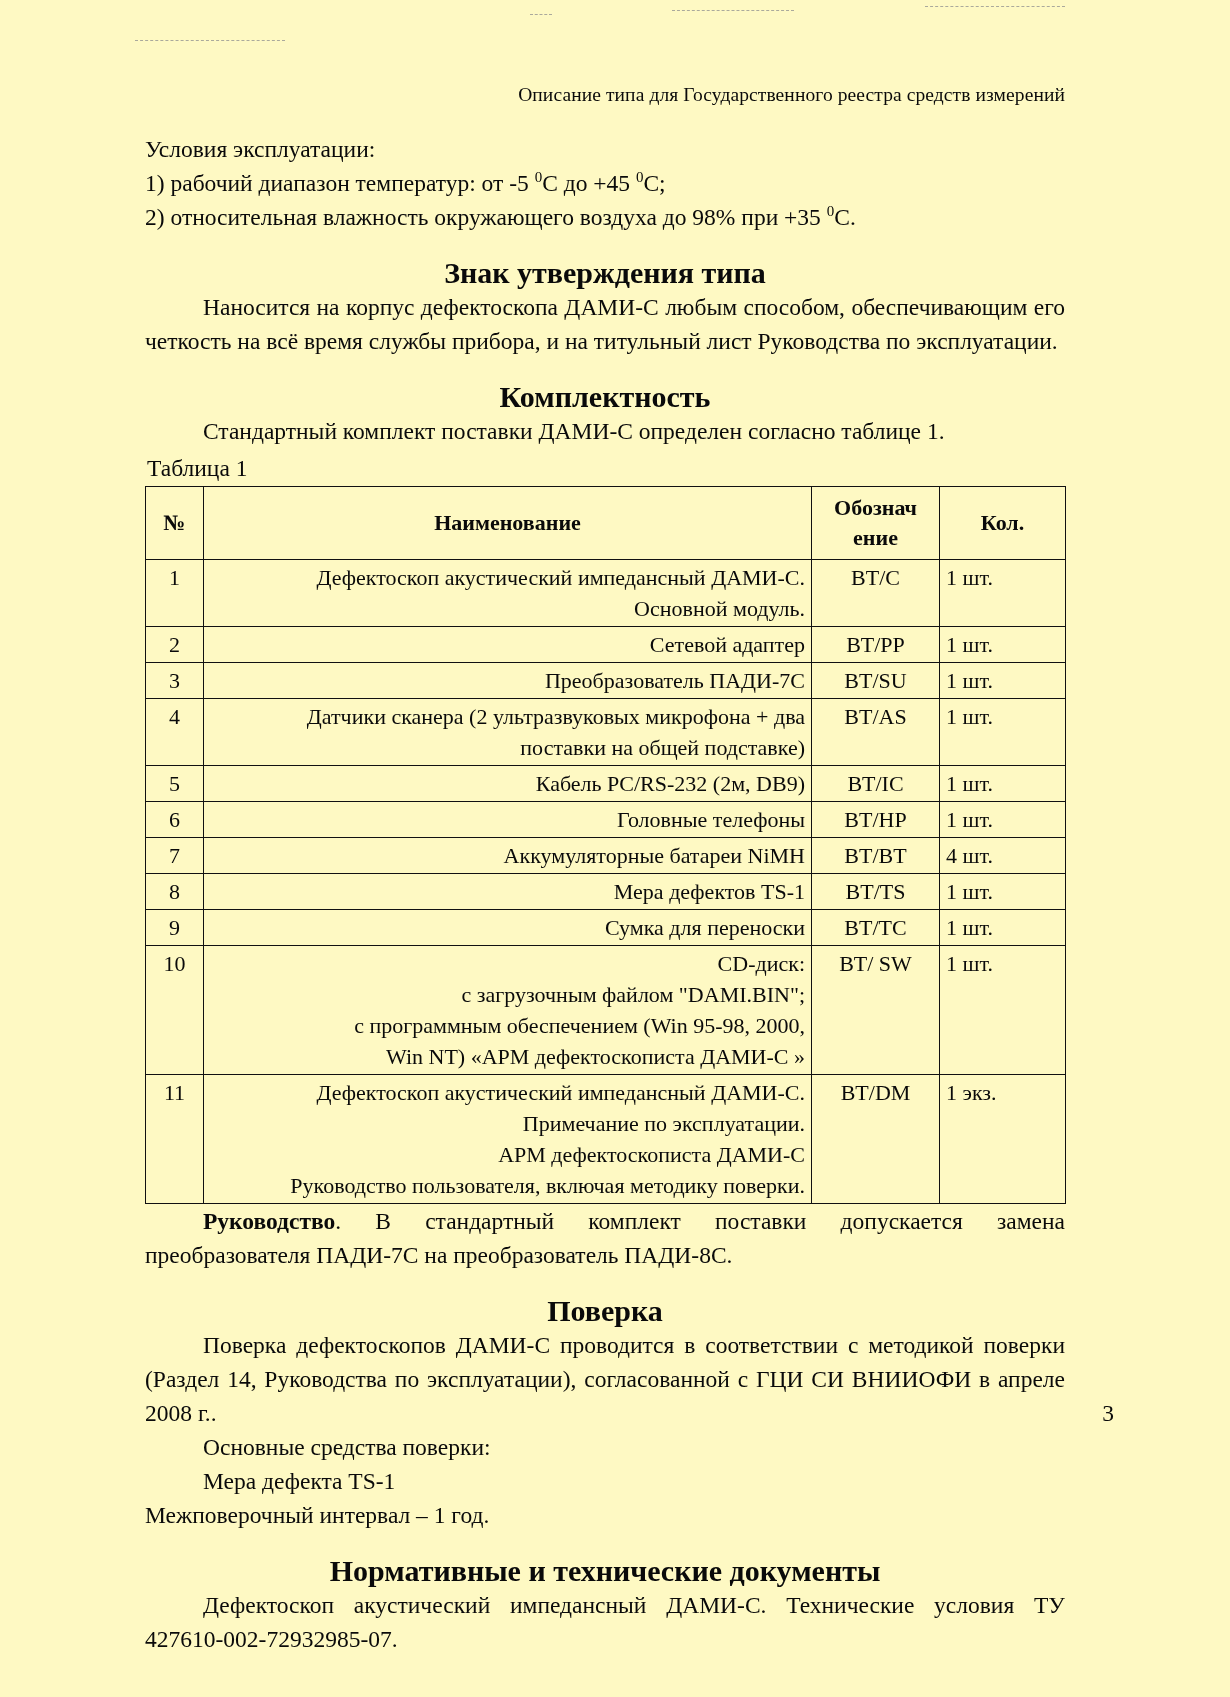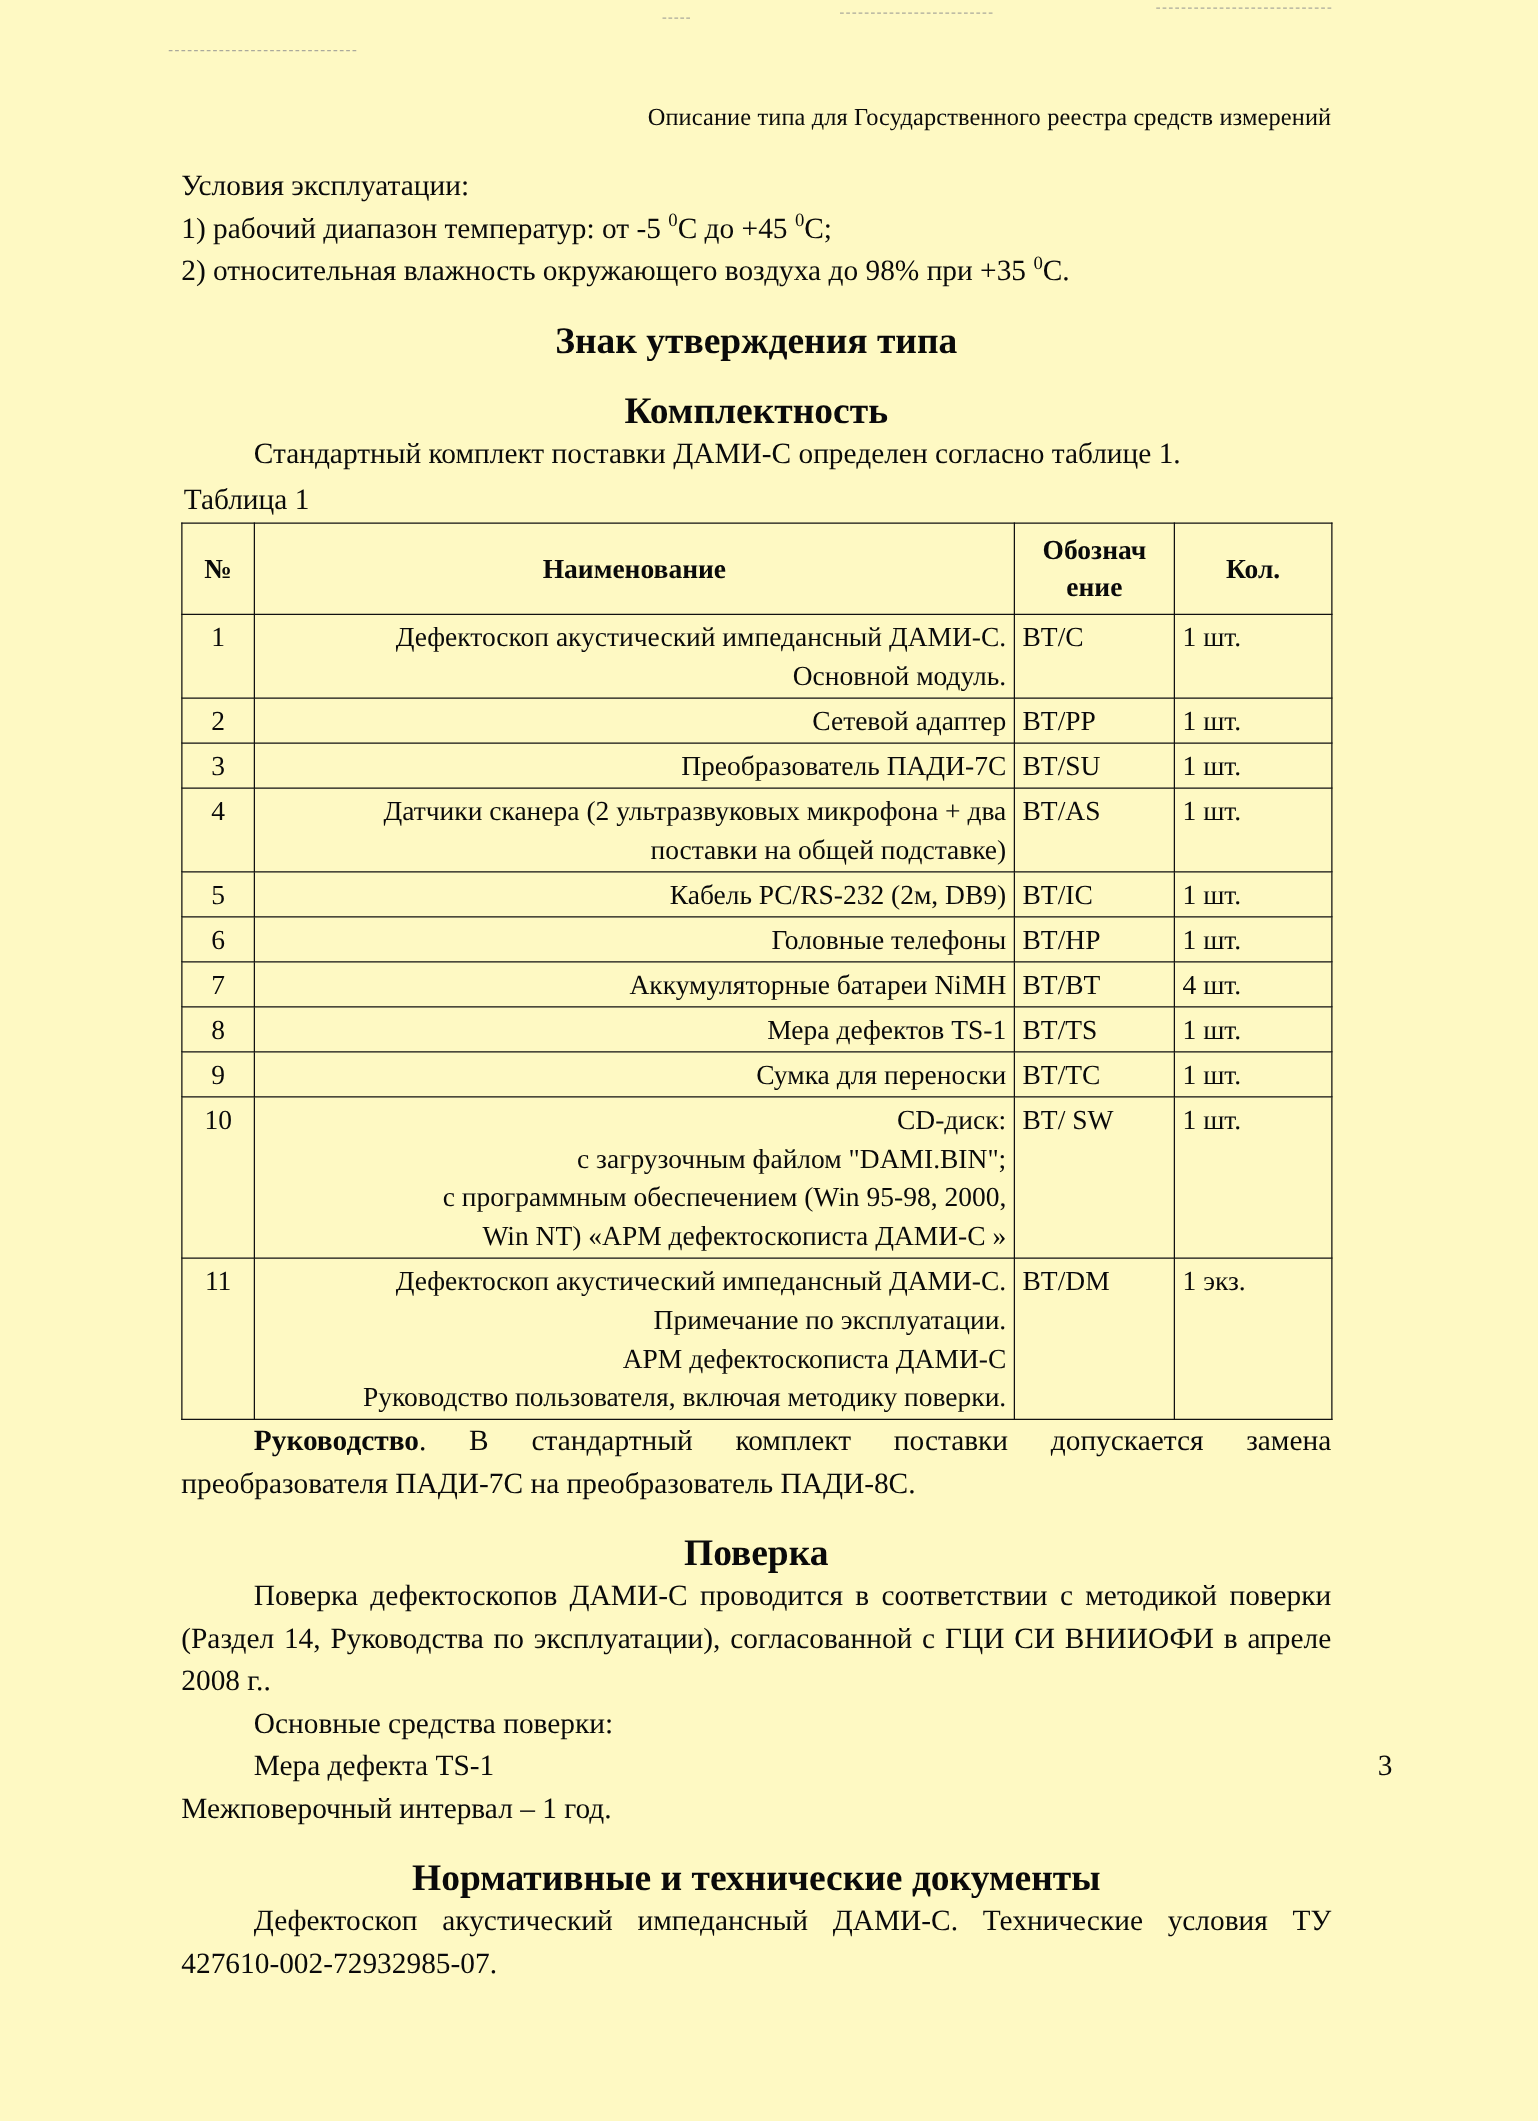--- a/index.html
+++ b/index.html
@@ -92,21 +92,21 @@
     padding: 6px 4px;
     line-height: 30px;
   }
   col.c-num   { width: 58px; }
   col.c-name  { width: 608px; }
   col.c-desig { width: 128px; }
   col.c-qty   { width: 126px; }
 
   td.num { text-align: center; padding-top: 3px; }
   td.name { text-align: right; padding-left: 9px; }
-  td.desig { text-align: left; }
+  td.desig { text-align: center; }
   td.qty { text-align: left; padding-left: 12px; }
   td.mid { vertical-align: middle; }
   .sub-line { display: block; padding-left: 46px; }
   .cont-line { display: block; }
 
   .page-number {
     position: absolute;
     right: 116px;
     top: 1400px;
     font-size: 23.5px;
@@ -128,20 +128,21 @@
 
     <div class="running-head">Описание типа для Государственного реестра средств измерений</div>
 
     <p class="line">Условия эксплуатации:</p>
     <p class="line"><span>1) рабочий диапазон температур:  от -5 </span><sup class="deg">0</sup><span>С до +45 </span><sup class="deg">0</sup><span>С;</span></p>
     <p class="line"><span>2) относительная влажность окружающего воздуха до 98% при +35 </span><sup class="deg">0</sup><span>С.</span></p>
 
     <div class="gap-md"></div>
 
     <div class="center-bold">Знак утверждения типа</div>
+    <p class="indent just">Наносится на корпус дефектоскопа ДАМИ-С любым способом, обеспечивающим его четкость на всё время службы прибора, и на титульный лист Руководства по эксплуатации.</p>
 
     <div class="gap-md"></div>
 
     <div class="center-bold">Комплектность</div>
     <p class="indent">Стандартный комплект поставки ДАМИ-С  определен согласно таблице 1.</p>
 
     <div class="tbl-caption">Таблица 1</div>
 
     <table class="kit">
       <colgroup>

